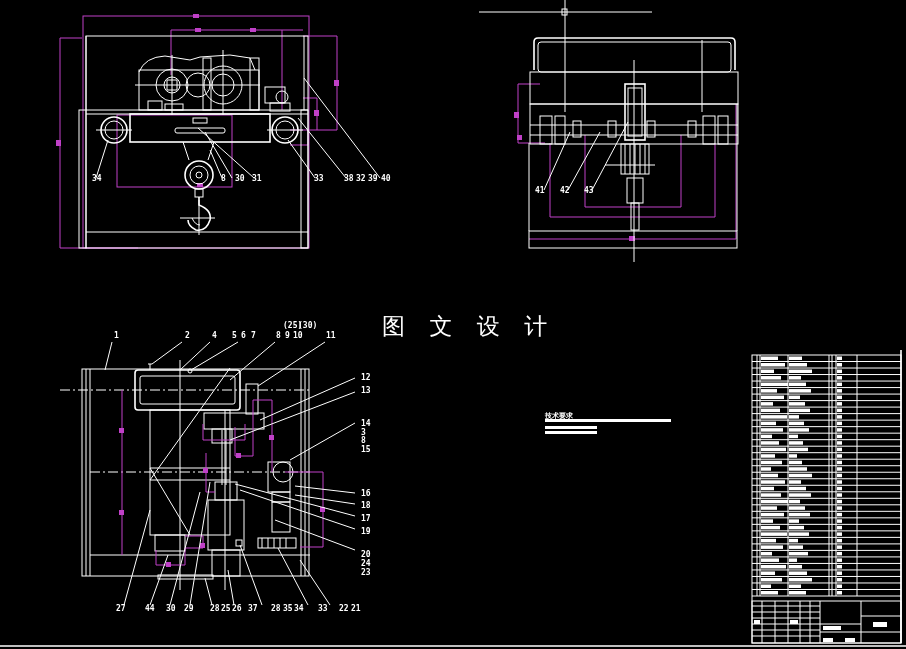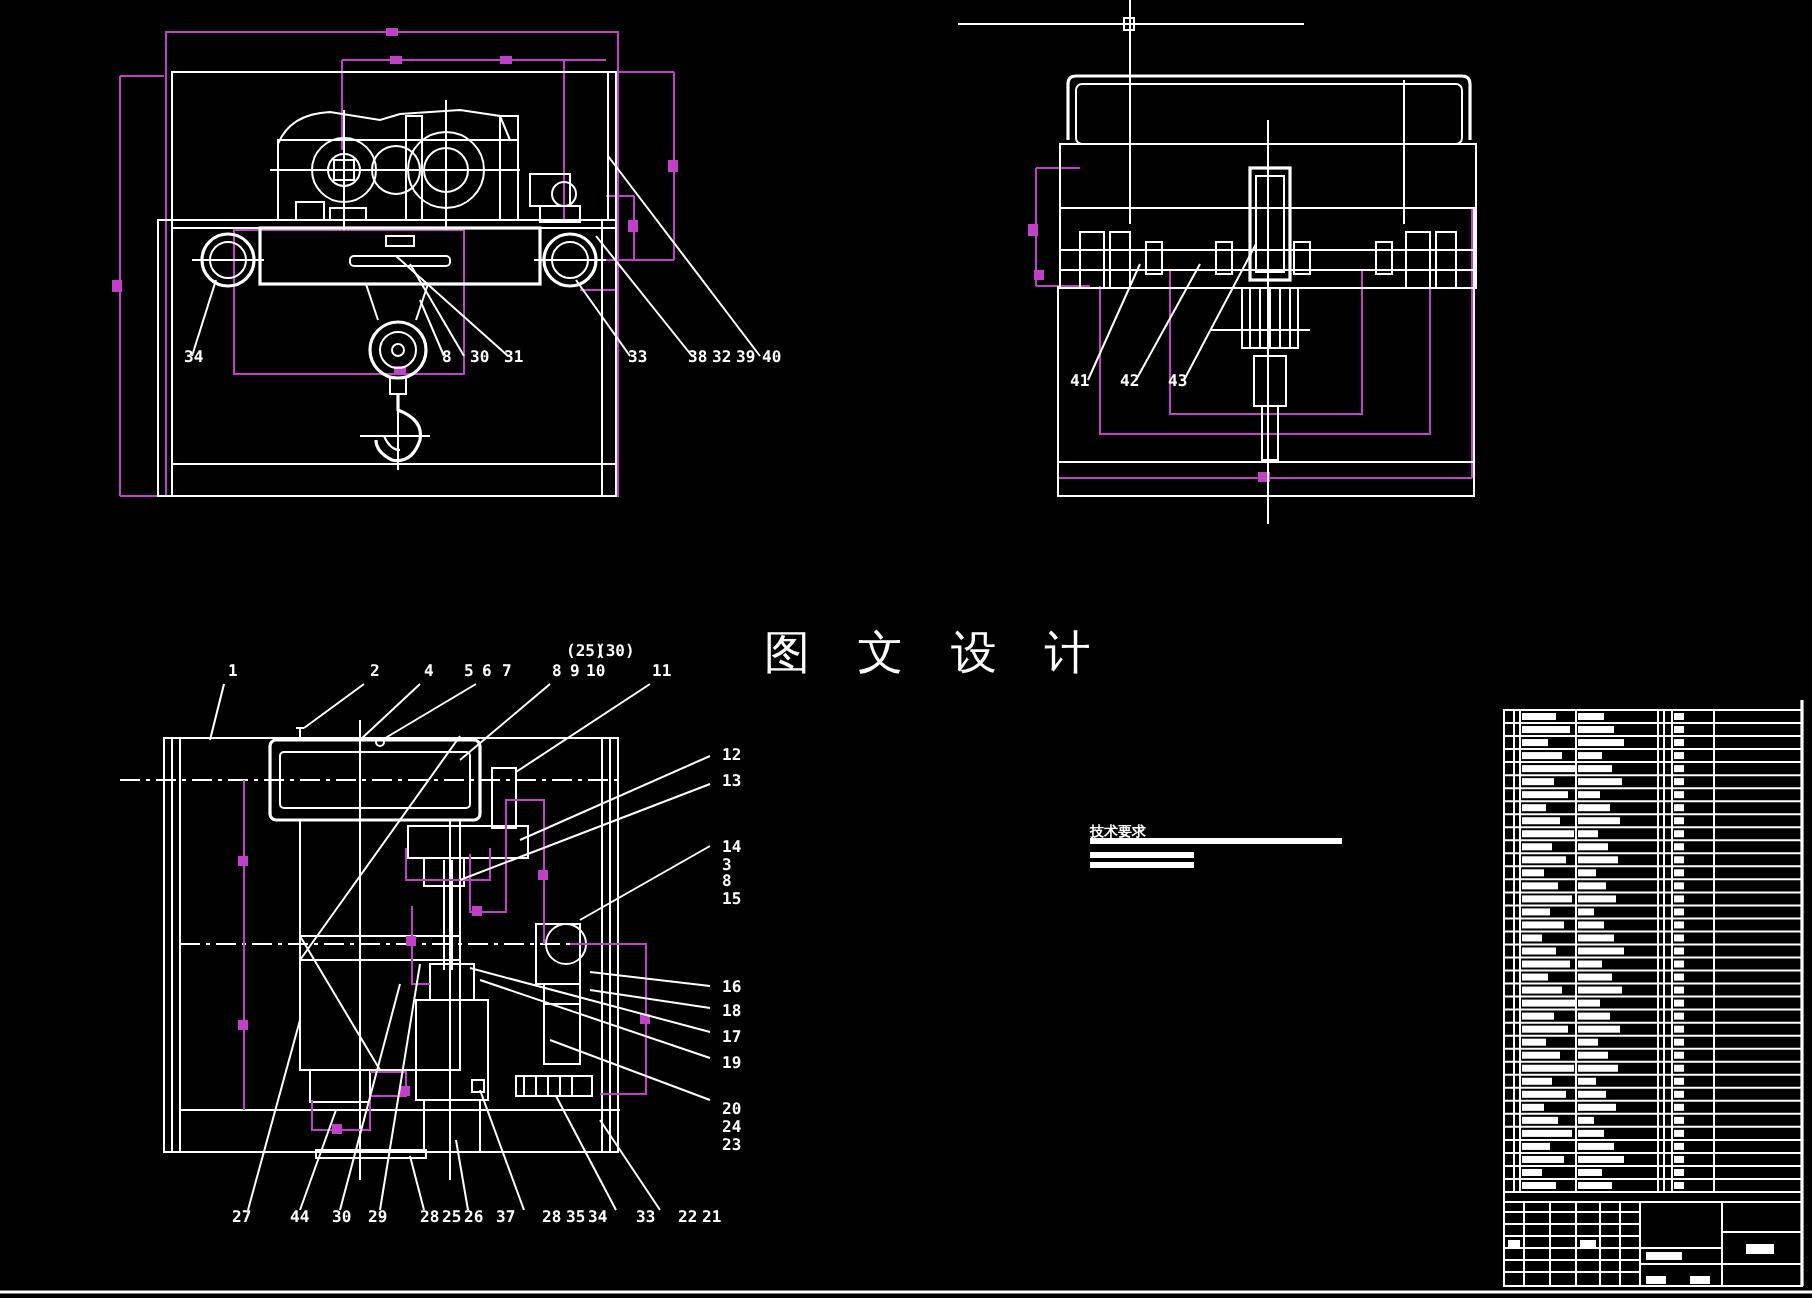--- a/index.html
+++ b/index.html
@@ -1,18 +1,18 @@
 <!DOCTYPE html>
 <html><head>
 <meta charset="utf-8">
 <style>
   html, body { margin:0; padding:0; background:#000; }
   body { width:906px; height:649px; overflow:hidden; position:relative; font-family:"DejaVu Sans", sans-serif; }
   #canvas { position:absolute; left:0; top:0; width:906px; height:649px; }
-  .cad-title { position:absolute; left:382px; top:311px; font-family:Liberation Serif, serif; font-size:23px; color:#fff; letter-spacing:9px; }
+  .cad-title { position:absolute; left:382px; top:311px; font-family:Liberation Sans, sans-serif; font-size:23px; color:#fff; letter-spacing:9px; }
   .lbl { font-family:"DejaVu Sans Mono", monospace; font-size:8px; fill:#fff; font-weight:bold; }
   .w { stroke:#fff; fill:none; stroke-width:1; }
   .w2 { stroke:#fff; fill:none; stroke-width:1.6; }
   .m { stroke:#c040c8; fill:none; stroke-width:1; }
   .mf { fill:#c040c8; }
   .wf { fill:#fff; }
 </style>
 </head>
 <body>
 

